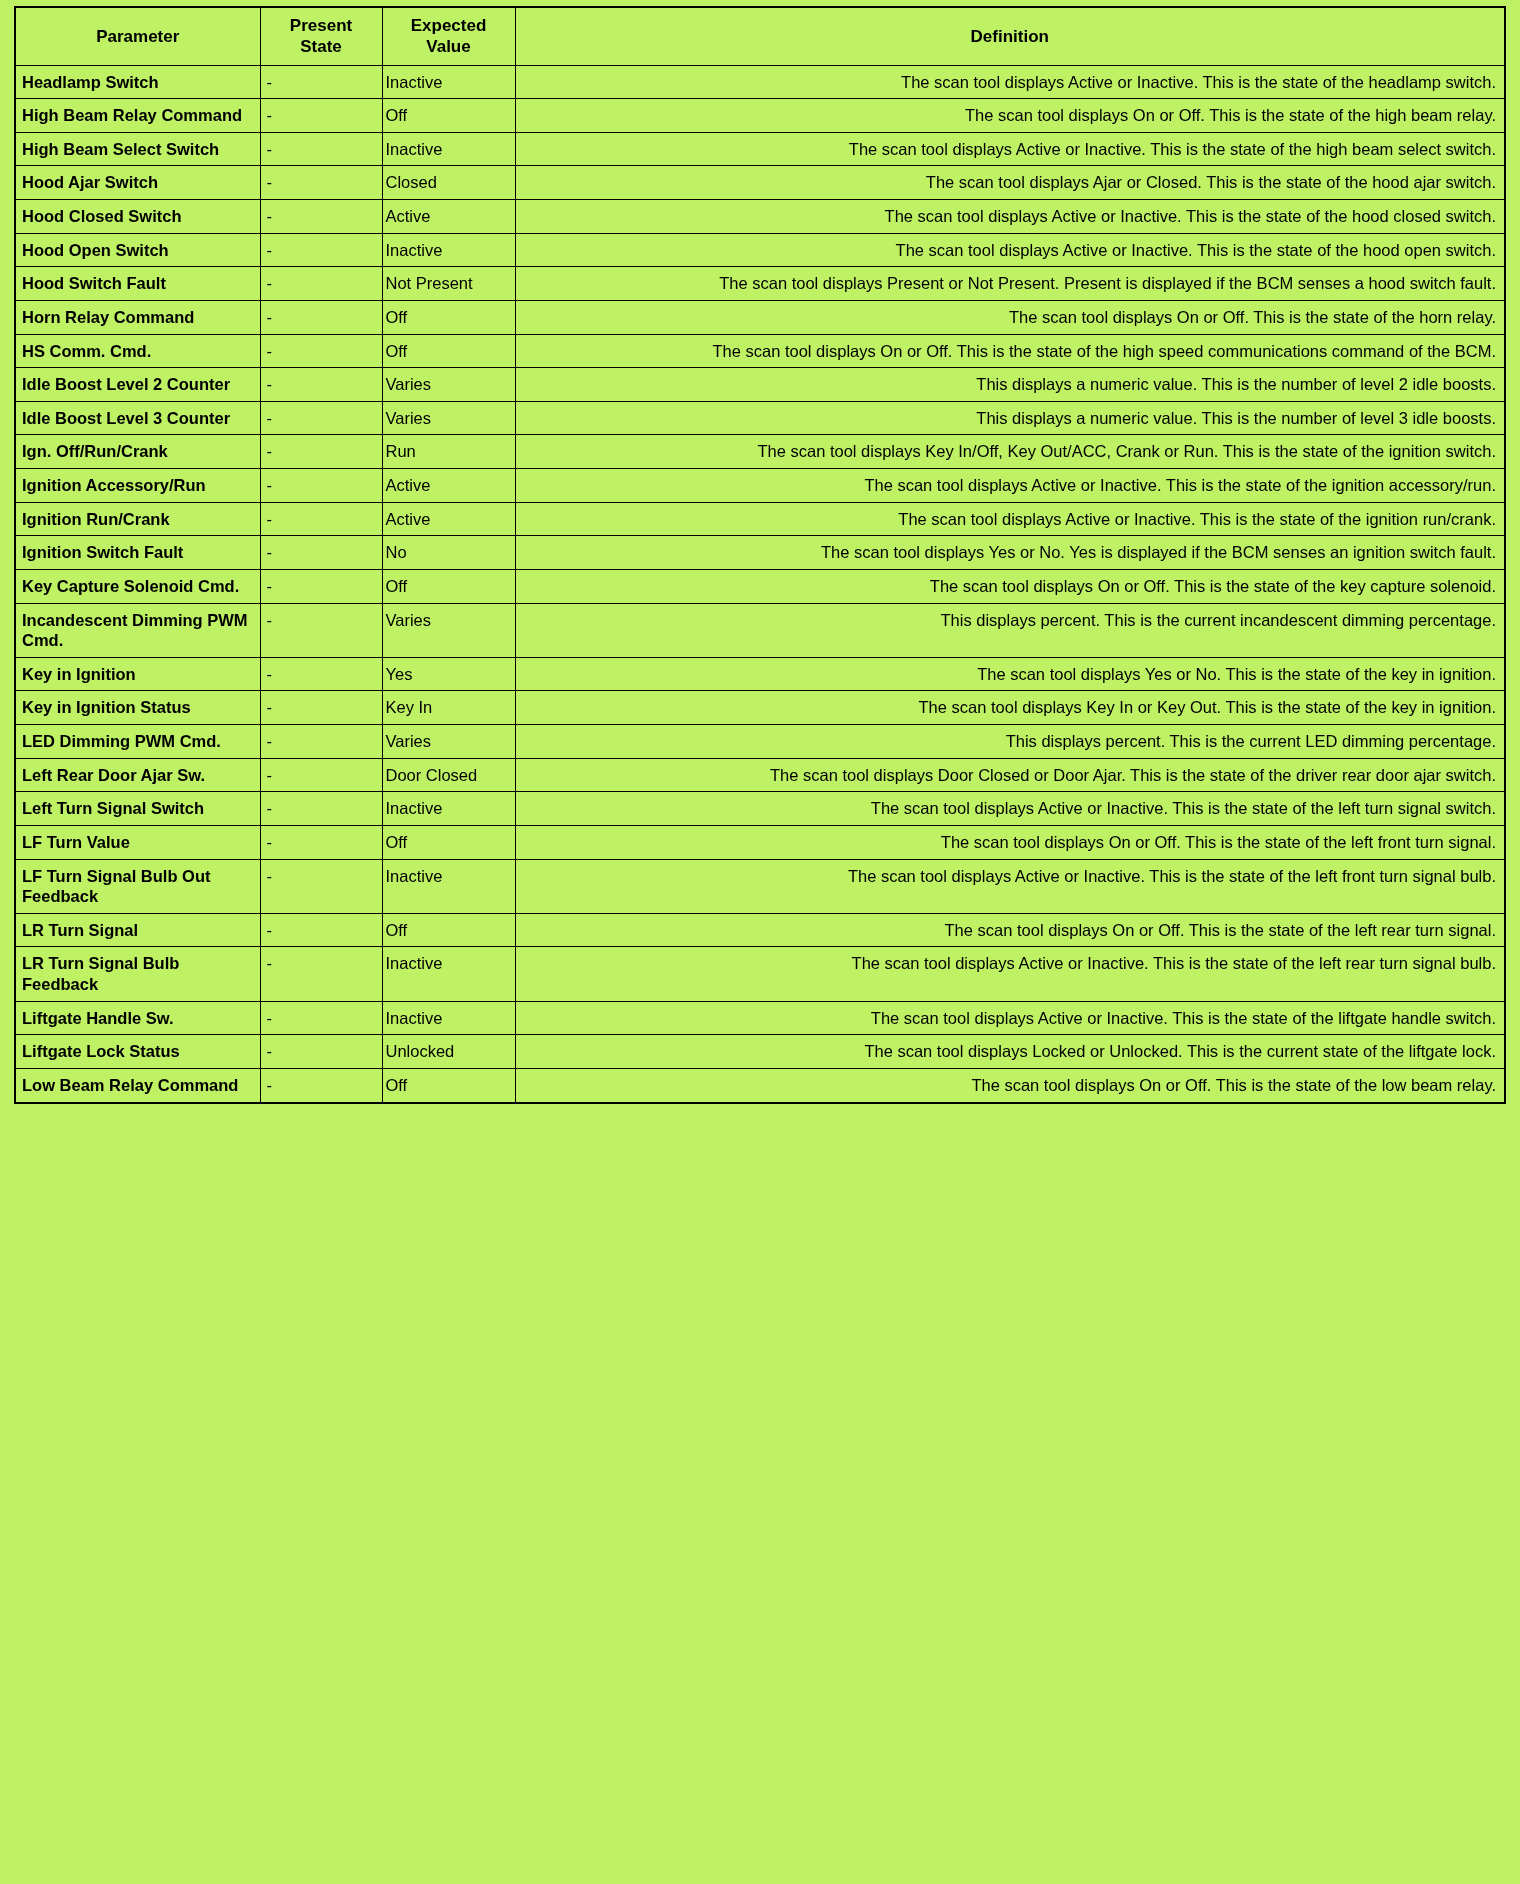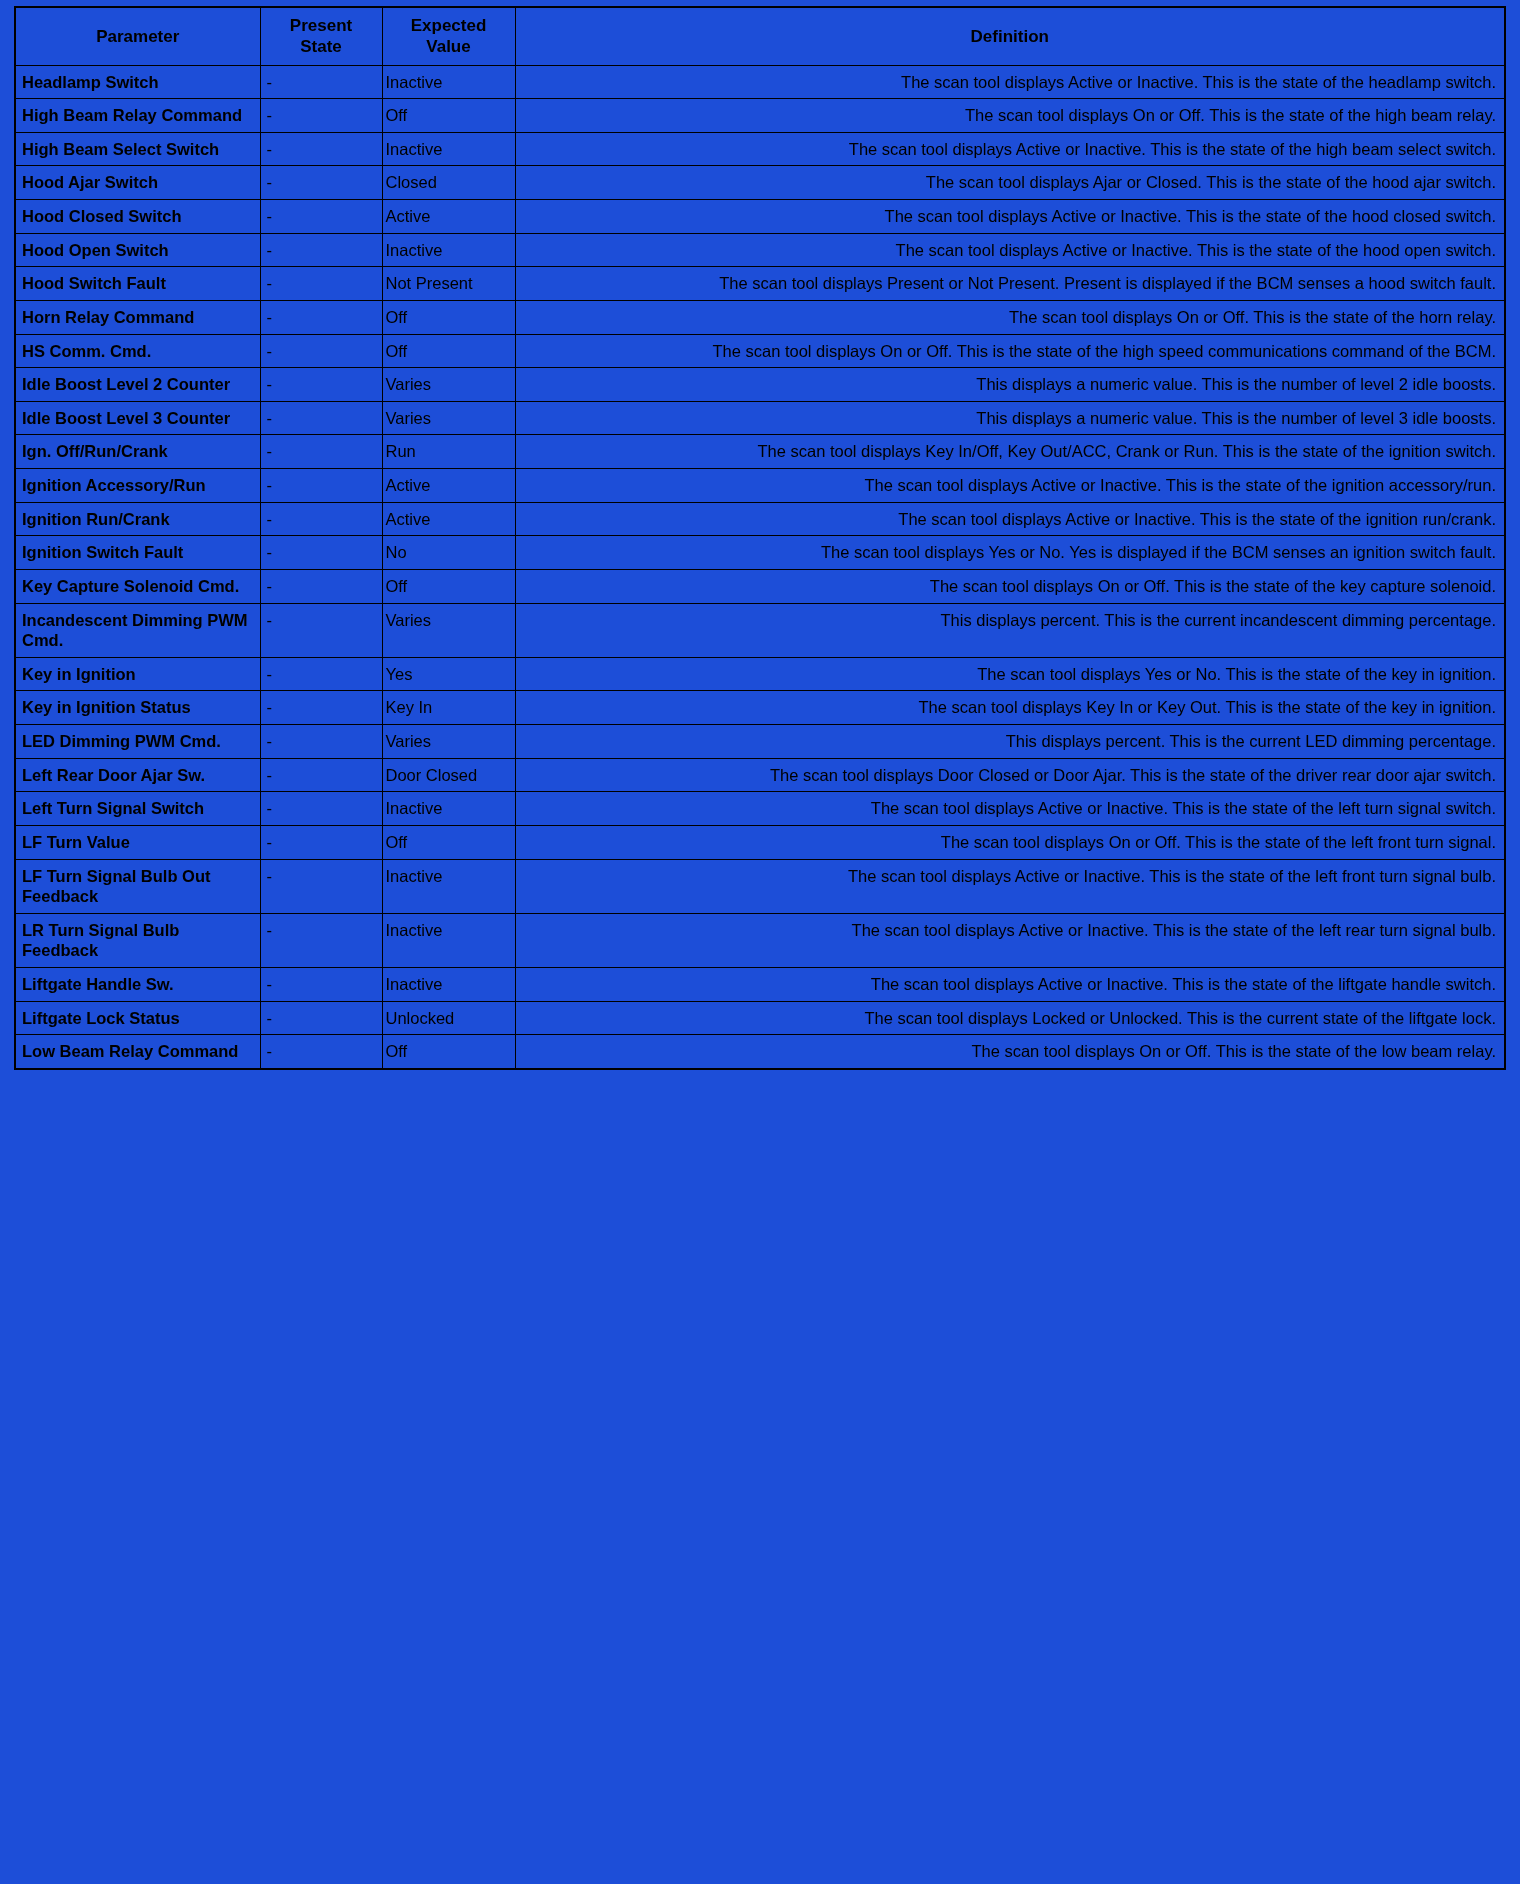--- a/index.html
+++ b/index.html
@@ -10,21 +10,21 @@
   body {
     font-family: "Liberation Sans", sans-serif;
     color: #000000;
     -webkit-font-smoothing: antialiased;
   }
   .page {
     width: 1520px;
     min-height: 1884px;
     box-sizing: border-box;
     padding: 6px 14px 10px 14px;
-    background: #1d4ed8;
+    background: #bef264;
   }
   table.param-table {
     border-collapse: collapse;
     table-layout: fixed;
     width: 1490px;
     border: 2px solid #000;
   }
   table.param-table th,
   table.param-table td {
     border: 1.5px solid #000;
@@ -235,20 +235,26 @@
           <td class="value">Off</td>
           <td class="def">The scan tool displays On or Off. This is the state of the left front turn signal.</td>
         </tr>
         <tr>
           <td class="param">LF Turn Signal Bulb Out Feedback</td>
           <td class="state">-</td>
           <td class="value">Inactive</td>
           <td class="def">The scan tool displays Active or Inactive. This is the state of the left front turn signal bulb.</td>
         </tr>
         <tr>
+          <td class="param">LR Turn Signal</td>
+          <td class="state">-</td>
+          <td class="value">Off</td>
+          <td class="def">The scan tool displays On or Off. This is the state of the left rear turn signal.</td>
+        </tr>
+        <tr>
           <td class="param">LR Turn Signal Bulb Feedback</td>
           <td class="state">-</td>
           <td class="value">Inactive</td>
           <td class="def">The scan tool displays Active or Inactive. This is the state of the left rear turn signal bulb.</td>
         </tr>
         <tr>
           <td class="param">Liftgate Handle Sw.</td>
           <td class="state">-</td>
           <td class="value">Inactive</td>
           <td class="def">The scan tool displays Active or Inactive. This is the state of the liftgate handle switch.</td>

